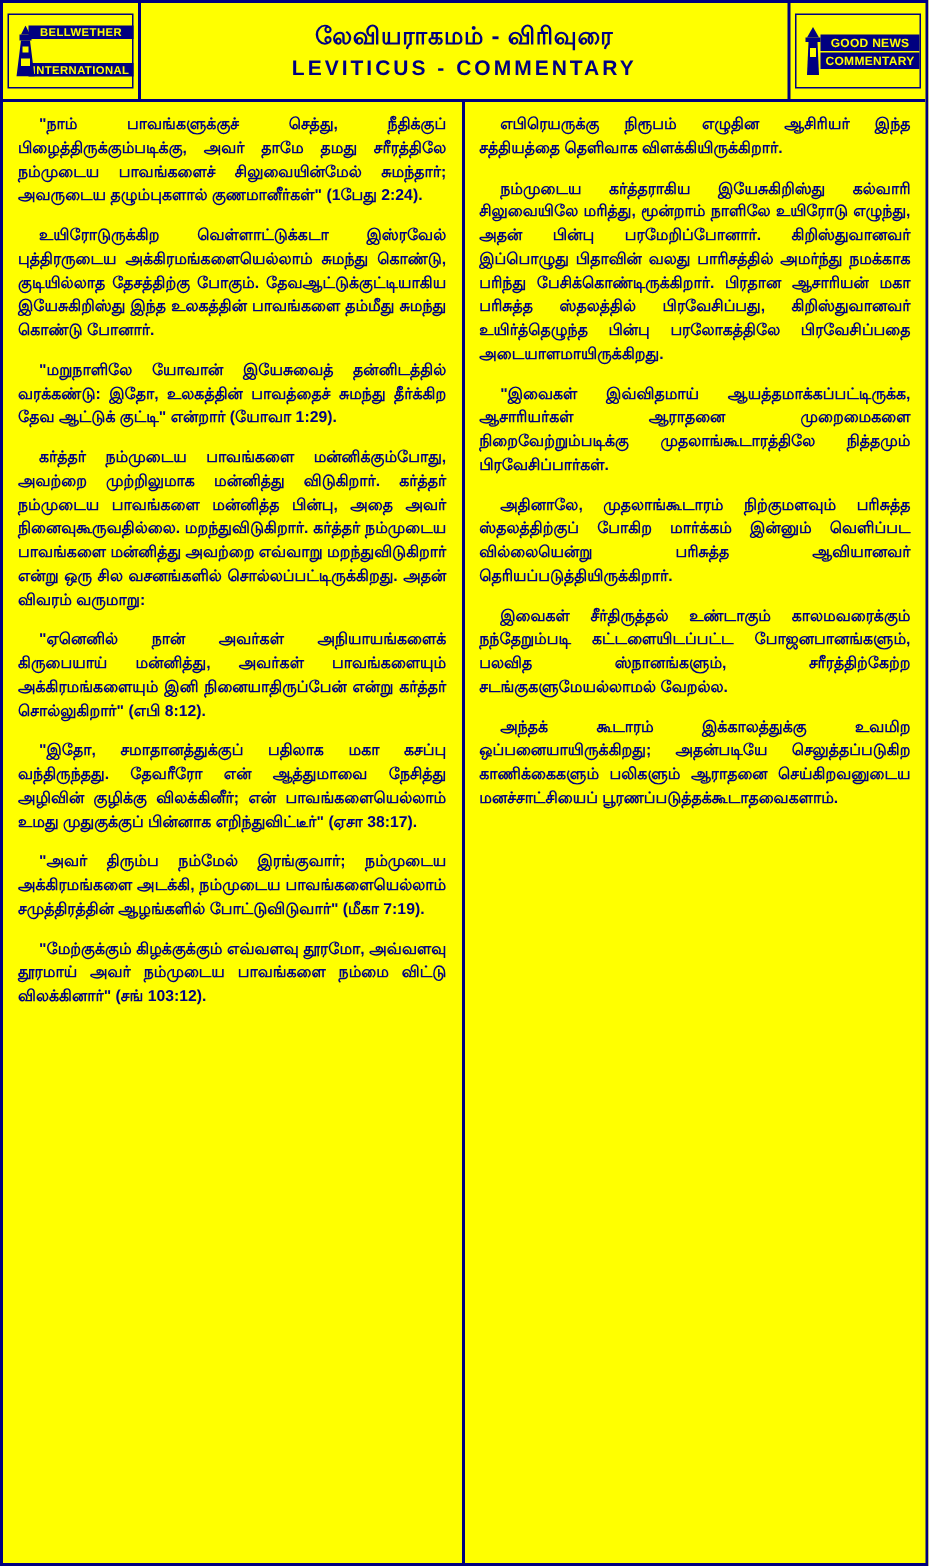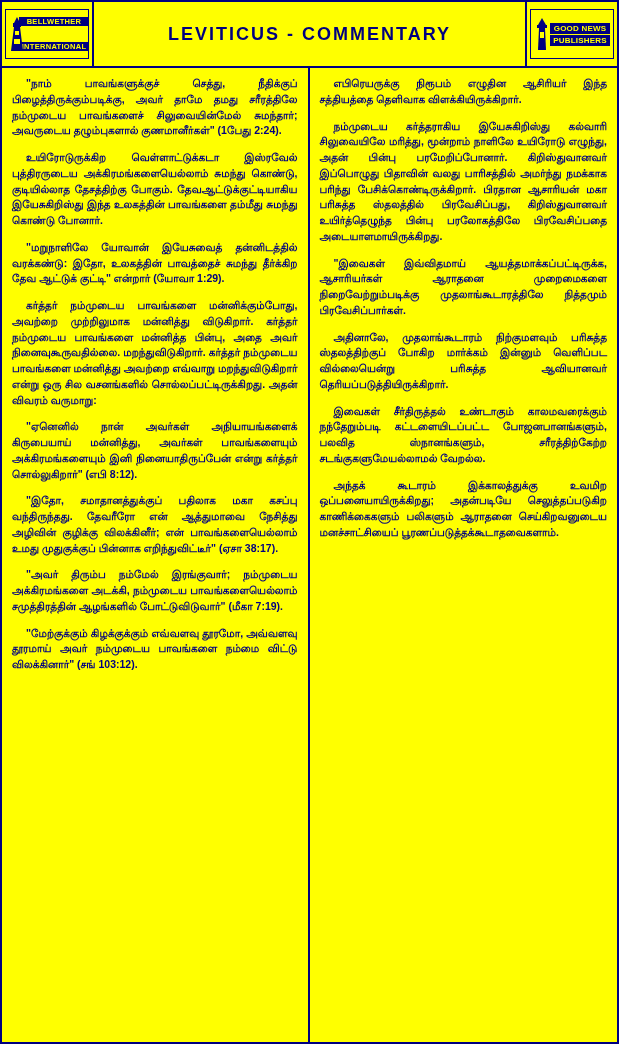--- a/index.html
+++ b/index.html
@@ -85,21 +85,21 @@
     gap: 2px;
   }
   .title-ta {
     font-size: 16px;
     font-weight: bold;
     color: #000080;
     letter-spacing: 0.5px;
     white-space: nowrap;
   }
   .title-en {
-    font-size: 18px;
+    font-size: 14px;
     font-weight: bold;
     color: #000080;
     letter-spacing: 2px;
     white-space: nowrap;
   }
 
   .pub-box {
     width: 92px;
     border-left: 2px solid #000080;
     display: flex;
@@ -181,34 +181,35 @@
           <rect x="5" y="22" width="6" height="5" fill="#ffff00"></rect>
         </svg>
         <div class="logo-text">
           <span class="logo-line">BELLWETHER</span>
           <span class="logo-line">INTERNATIONAL</span>
         </div>
       </div>
     </div>
 
     <div class="title-box">
+      <div class="title-ta">லேவியராகமம் - விரிவுரை</div>
       <div class="title-en">LEVITICUS  -  COMMENTARY</div>
     </div>
 
     <div class="pub-box">
       <div class="pub-inner">
         <svg class="pub-emblem" viewBox="0 0 16 32">
           <polygon points="8,0 12,7 4,7" fill="#000080"></polygon>
           <rect x="3" y="7" width="10" height="3" fill="#000080"></rect>
           <polygon points="4,32 12,32 11,10 5,10" fill="#000080"></polygon>
           <rect x="6" y="14" width="4" height="6" fill="#ffff00"></rect>
         </svg>
         <div class="pub-text">
           <span class="pub-line">GOOD NEWS</span>
-          <span class="pub-line">PUBLISHERS</span>
+          <span class="pub-line">COMMENTARY</span>
         </div>
       </div>
     </div>
 
   </div>
 
   <div class="body-area">
 
     <div class="col col-left">
       <p class="para">"நாம் பாவங்களுக்குச் செத்து, நீதிக்குப் பிழைத்திருக்கும்படிக்கு, அவர் தாமே தமது சரீரத்திலே நம்முடைய பாவங்களைச் சிலுவையின்மேல் சுமந்தார்; அவருடைய தழும்புகளால் குணமானீர்கள்" (1பேது 2:24).</p>

